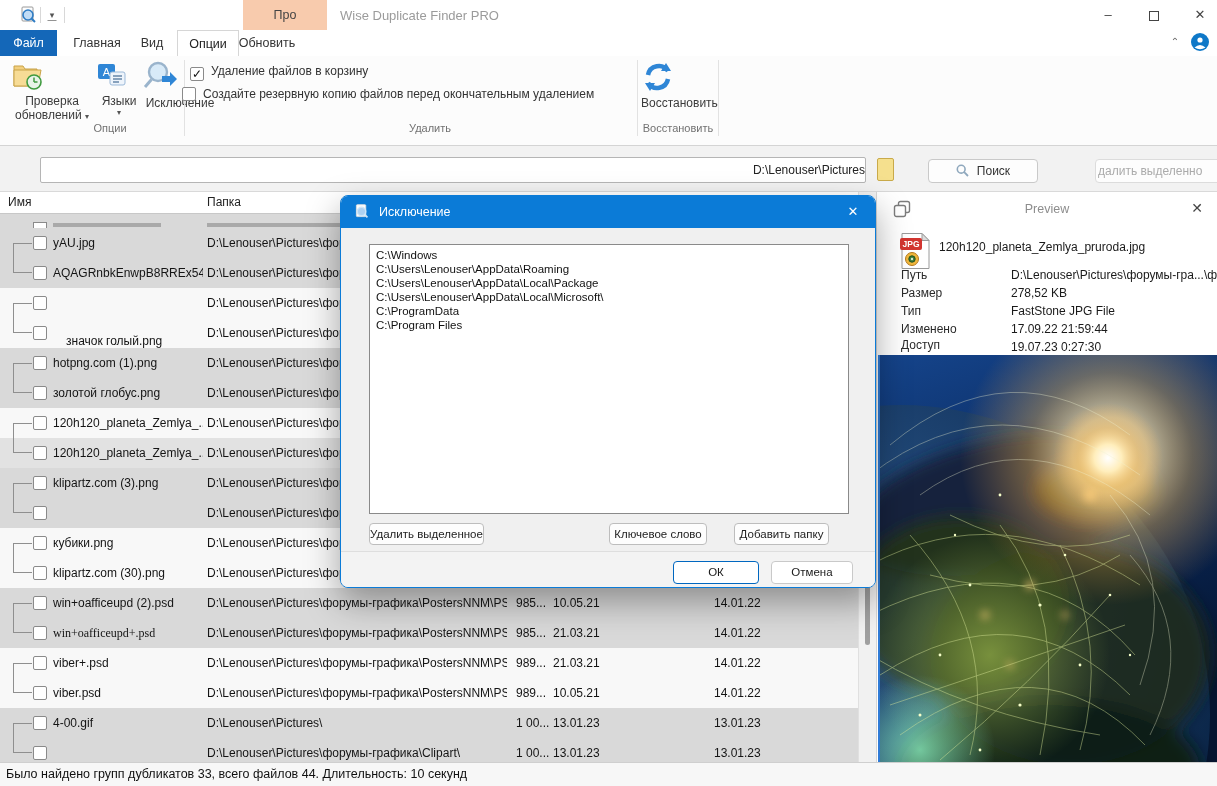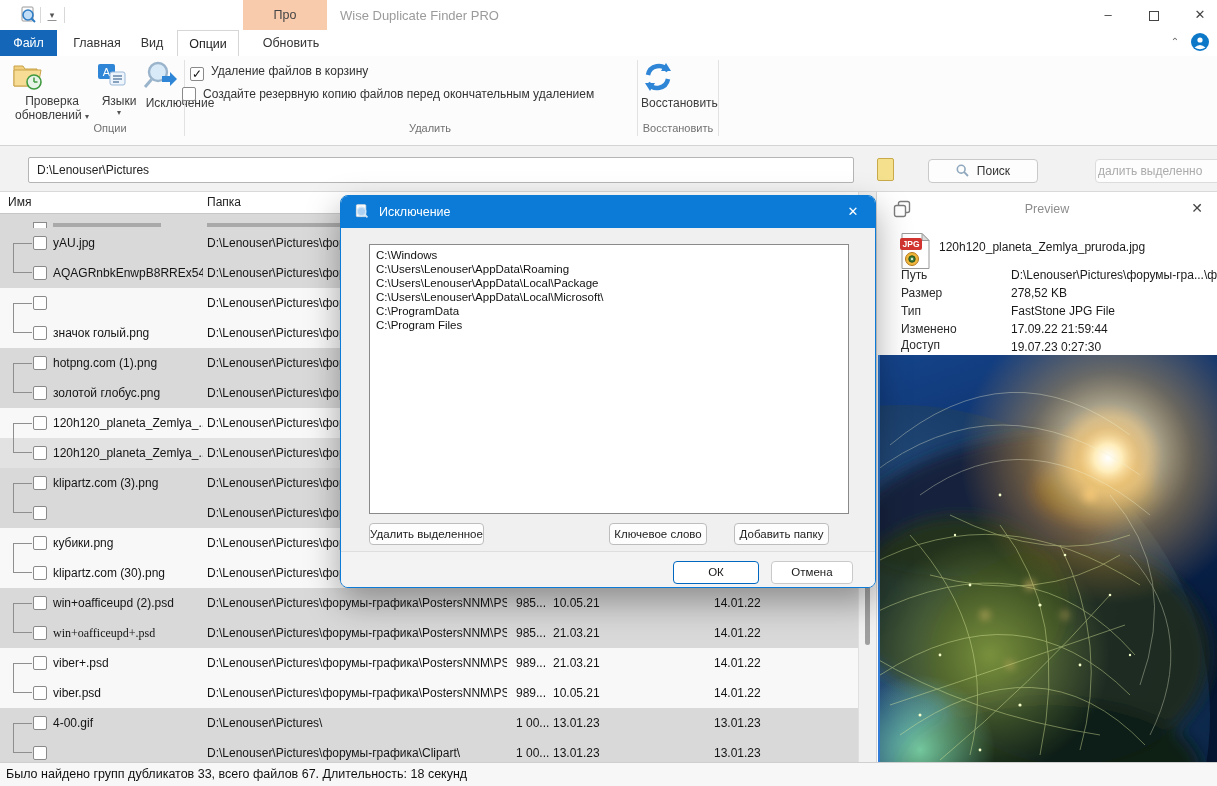--- a/index.html
+++ b/index.html
@@ -35,22 +35,22 @@
   .caret-s { font-size:8px; color:#555; }
   .rib-check { position:absolute; font-size:12px; color:#333; }
   .cbx { display:inline-block; width:14px; height:14px; border:1px solid #8a8a8a; background:#fff; border-radius:2px;
          vertical-align:-3px; margin-right:7px; text-align:center; line-height:13px; font-size:12px; color:#111; }
   .combo { position:absolute; left:258px; top:101px; width:258px; height:22px; background:#fff; border:1px solid #9a9a9a;
            font-size:11.5px; color:#222; line-height:20px; padding-left:5px; }
   .combo .dd { position:absolute; right:3px; top:0; font-size:8px; color:#444; line-height:20px; }
 
   
   .toolbar { position:absolute; left:0; top:146px; width:1217px; height:46px; background:#f2f2f2; border-bottom:1px solid #d9d9d9; }
-  .pathbox { position:absolute; left:28px; top:11px; width:826px; height:26px; background:#fff; border:1px solid #b5b5b5;
-             border-radius:2px; font-size:12px; color:#222; line-height:24px; padding-left:8px; }
+  .pathbox { position:absolute; left:40px; top:11px; width:826px; height:26px; background:#fff; border:1px solid #b5b5b5;
+             border-radius:2px; font-size:12px; color:#222; line-height:24px; padding-left:8px;text-align:right; }
   .btn { background:#fdfdfd; border:1px solid #c9c9c9; border-radius:4px; font-size:12px; color:#333; text-align:center; }
   .searchbtn { position:absolute; left:928px; top:13px; width:110px; height:24px; line-height:22px; }
   .delbtn { position:absolute; left:1095px; top:13px; width:140px; height:24px; line-height:22px; color:#ababab; text-align:left; padding-left:2px;
             border-color:#dcdcdc; overflow:hidden; }
 
   
   .table-area { position:absolute; left:0; top:192px; width:858px; height:570px; background:#fff; overflow:hidden; }
   .thead { position:absolute; left:0; top:0; width:858px; height:22px; background:#fff; border-bottom:1px solid #c8c8c8; font-size:12px; color:#222; }
   .partial-row { position:absolute; left:0; top:22px; width:858px; height:14px; background:#d9d9d9; overflow:hidden; }
   .smudge { position:absolute; top:9px; height:4px; background:#8f8f8f; opacity:.65; }
@@ -115,21 +115,21 @@
     <span class="winbtn" style="left:1085px;">–</span>
     <span class="winbtn" style="left:1131px;"><span class="maxbox"></span></span>
     <span class="winbtn" style="left:1177px;">✕</span>
   </div>
 
   <div class="tabsrow">
     <div class="rtab file" style="left:0;width:57px;">Файл</div>
     <div class="rtab" style="left:63px;width:68px;">Главная</div>
     <div class="rtab" style="left:131px;width:42px;">Вид</div>
     <div class="rtab active" style="left:177px;width:62px;">Опции</div>
-    <div class="rtab" style="left:249px;width:84px;">Обновить</div>
+    <div class="rtab" style="left:225px;width:84px;">Обновить</div>
   </div>
   <div class="ribbon-collapse">⌃</div>
   <span class="abs" style="right:8px;top:33px;">
     <svg width="18" height="18" viewBox="0 0 18 18">
       <circle cx="9" cy="9" r="9" fill="#0e78c8"></circle>
       <circle cx="9" cy="7" r="2.6" fill="#fff"></circle>
       <path d="M3.5 14.5 Q9 9.5 14.5 14.5 Q9 18 3.5 14.5" fill="#fff"></path>
     </svg>
   </span>
 
@@ -256,21 +256,21 @@
         <div class="t-row white" style="top: 60px;">
           <div class="t-check"></div>
           <div class="t-cell" style="left: 53px; width: 150px; margin-top: 24px;">Без имени-1.png</div>
           <div class="t-cell" style="left: 207px; width: 300px;">D:\Lenouser\Pictures\форумы-графика\</div>
           <div class="t-cell" style="left: 516px; width: 36px;"></div>
           <div class="t-cell" style="left: 553px; width: 60px;"></div>
           <div class="t-cell" style="left: 714px; width: 60px;"></div>
         </div>
         <div class="t-row white" style="top: 90px;">
           <div class="t-check"></div>
-          <div class="t-cell" style="left: 53px; width: 150px;">значок голый.png</div>
+          <div class="t-cell" style="left: 66px; width: 150px; margin-top: 8px;">значок голый.png</div>
           <div class="t-cell" style="left: 207px; width: 300px;">D:\Lenouser\Pictures\форумы-графика\</div>
           <div class="t-cell" style="left: 516px; width: 36px;"></div>
           <div class="t-cell" style="left: 553px; width: 60px;"></div>
           <div class="t-cell" style="left: 714px; width: 60px;"></div>
         </div>
         <div class="bracket" style="top: 75px; height: 30px;"></div>
         <div class="t-row gray" style="top: 120px;">
           <div class="t-check"></div>
           <div class="t-cell" style="left: 53px; width: 150px;">hotpng.com (1).png</div>
           <div class="t-cell" style="left: 207px; width: 300px;">D:\Lenouser\Pictures\форумы-графика\</div>
@@ -541,15 +541,15 @@
 C:\Program Files</div>
     <div class="dlg-btn" style="left:28px;width:115px;">Удалить выделенное</div>
     <div class="dlg-btn" style="left:268px;width:98px;">Ключевое слово</div>
     <div class="dlg-btn" style="left:393px;width:95px;">Добавить папку</div>
     <div class="dlg-footer">
       <div class="dlg-foot-btn dlg-ok" style="left:332px;width:86px;">ОК</div>
       <div class="dlg-foot-btn" style="left:430px;width:82px;">Отмена</div>
     </div>
   </div>
 
-  <div class="statusbar">Было найдено групп дубликатов 33, всего файлов 67. Длительность: 18 секунд</div>
+  <div class="statusbar">Было найдено групп дубликатов 33, всего файлов 44. Длительность: 10 секунд</div>
 
 </div>
 
 </body></html>

